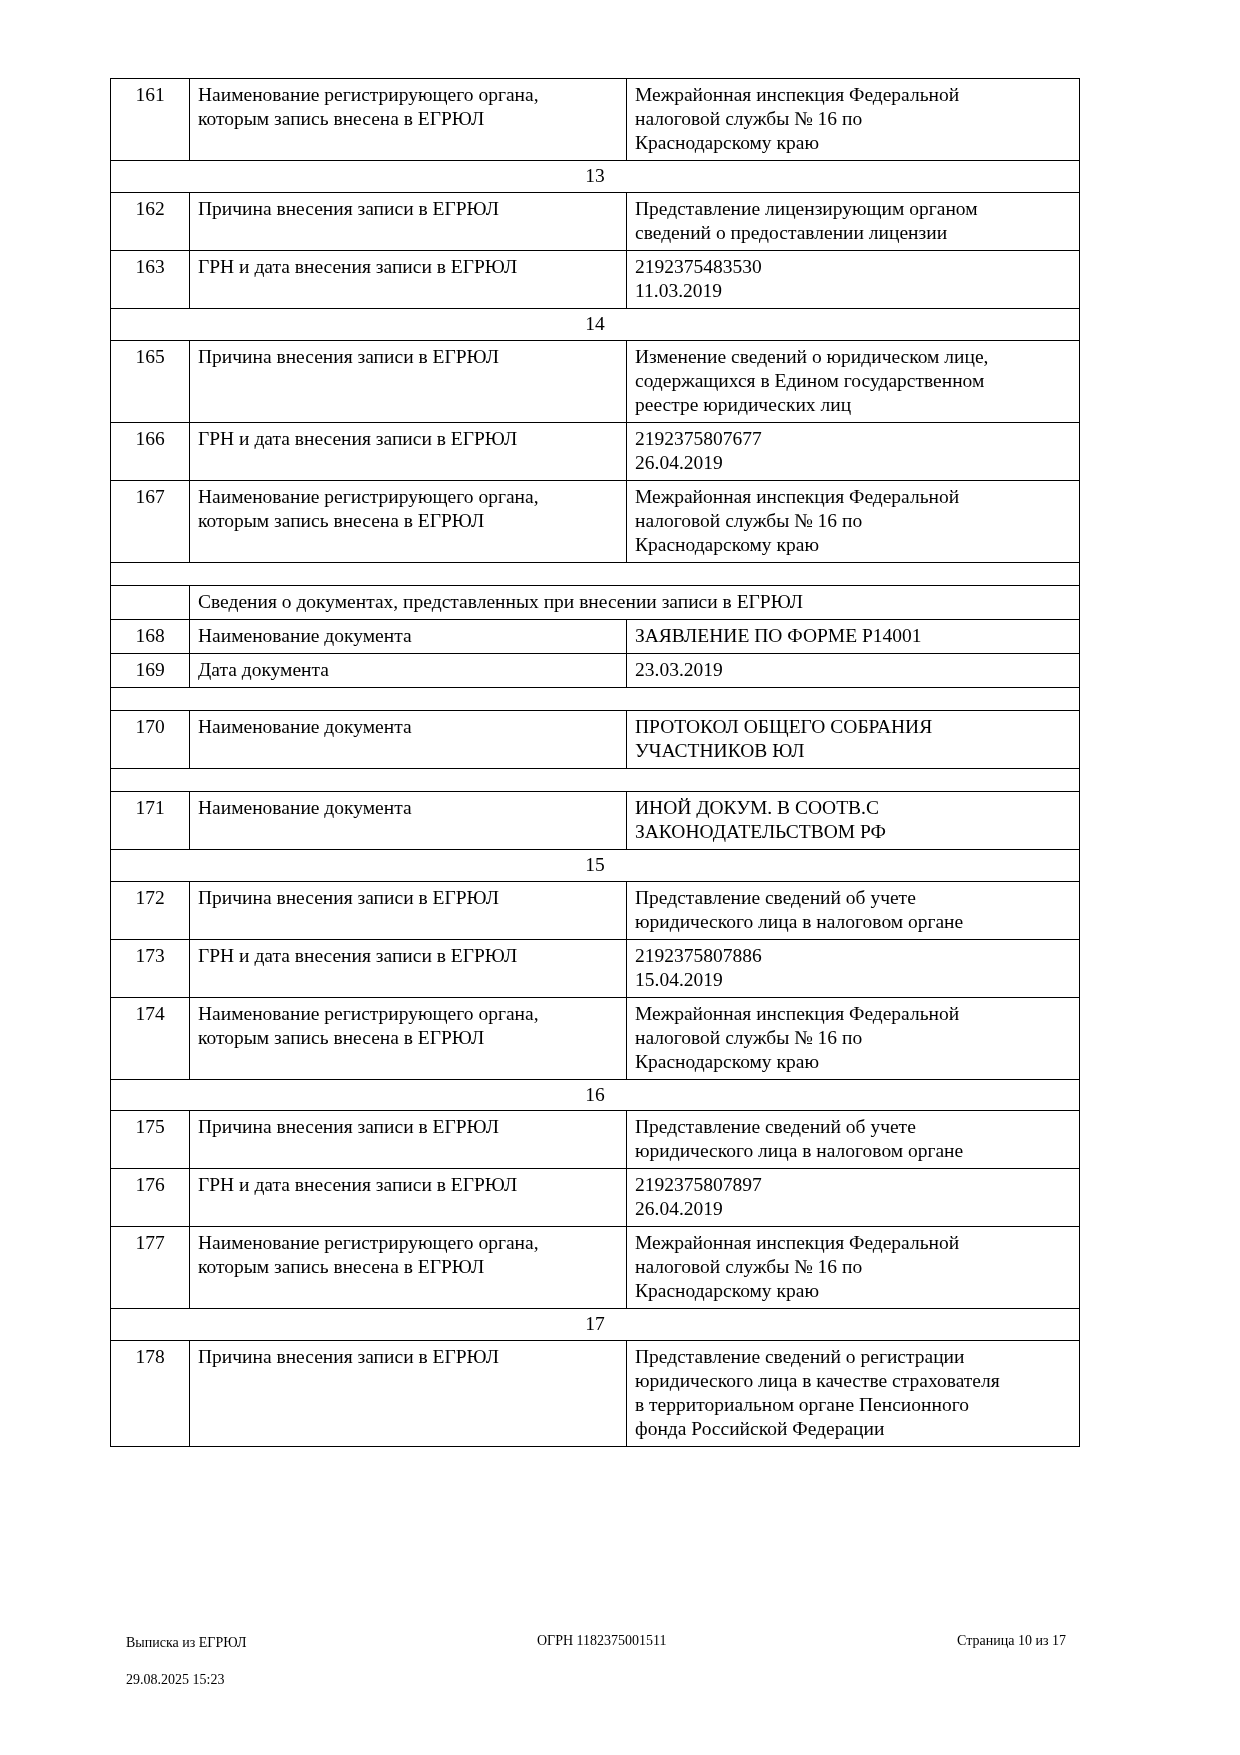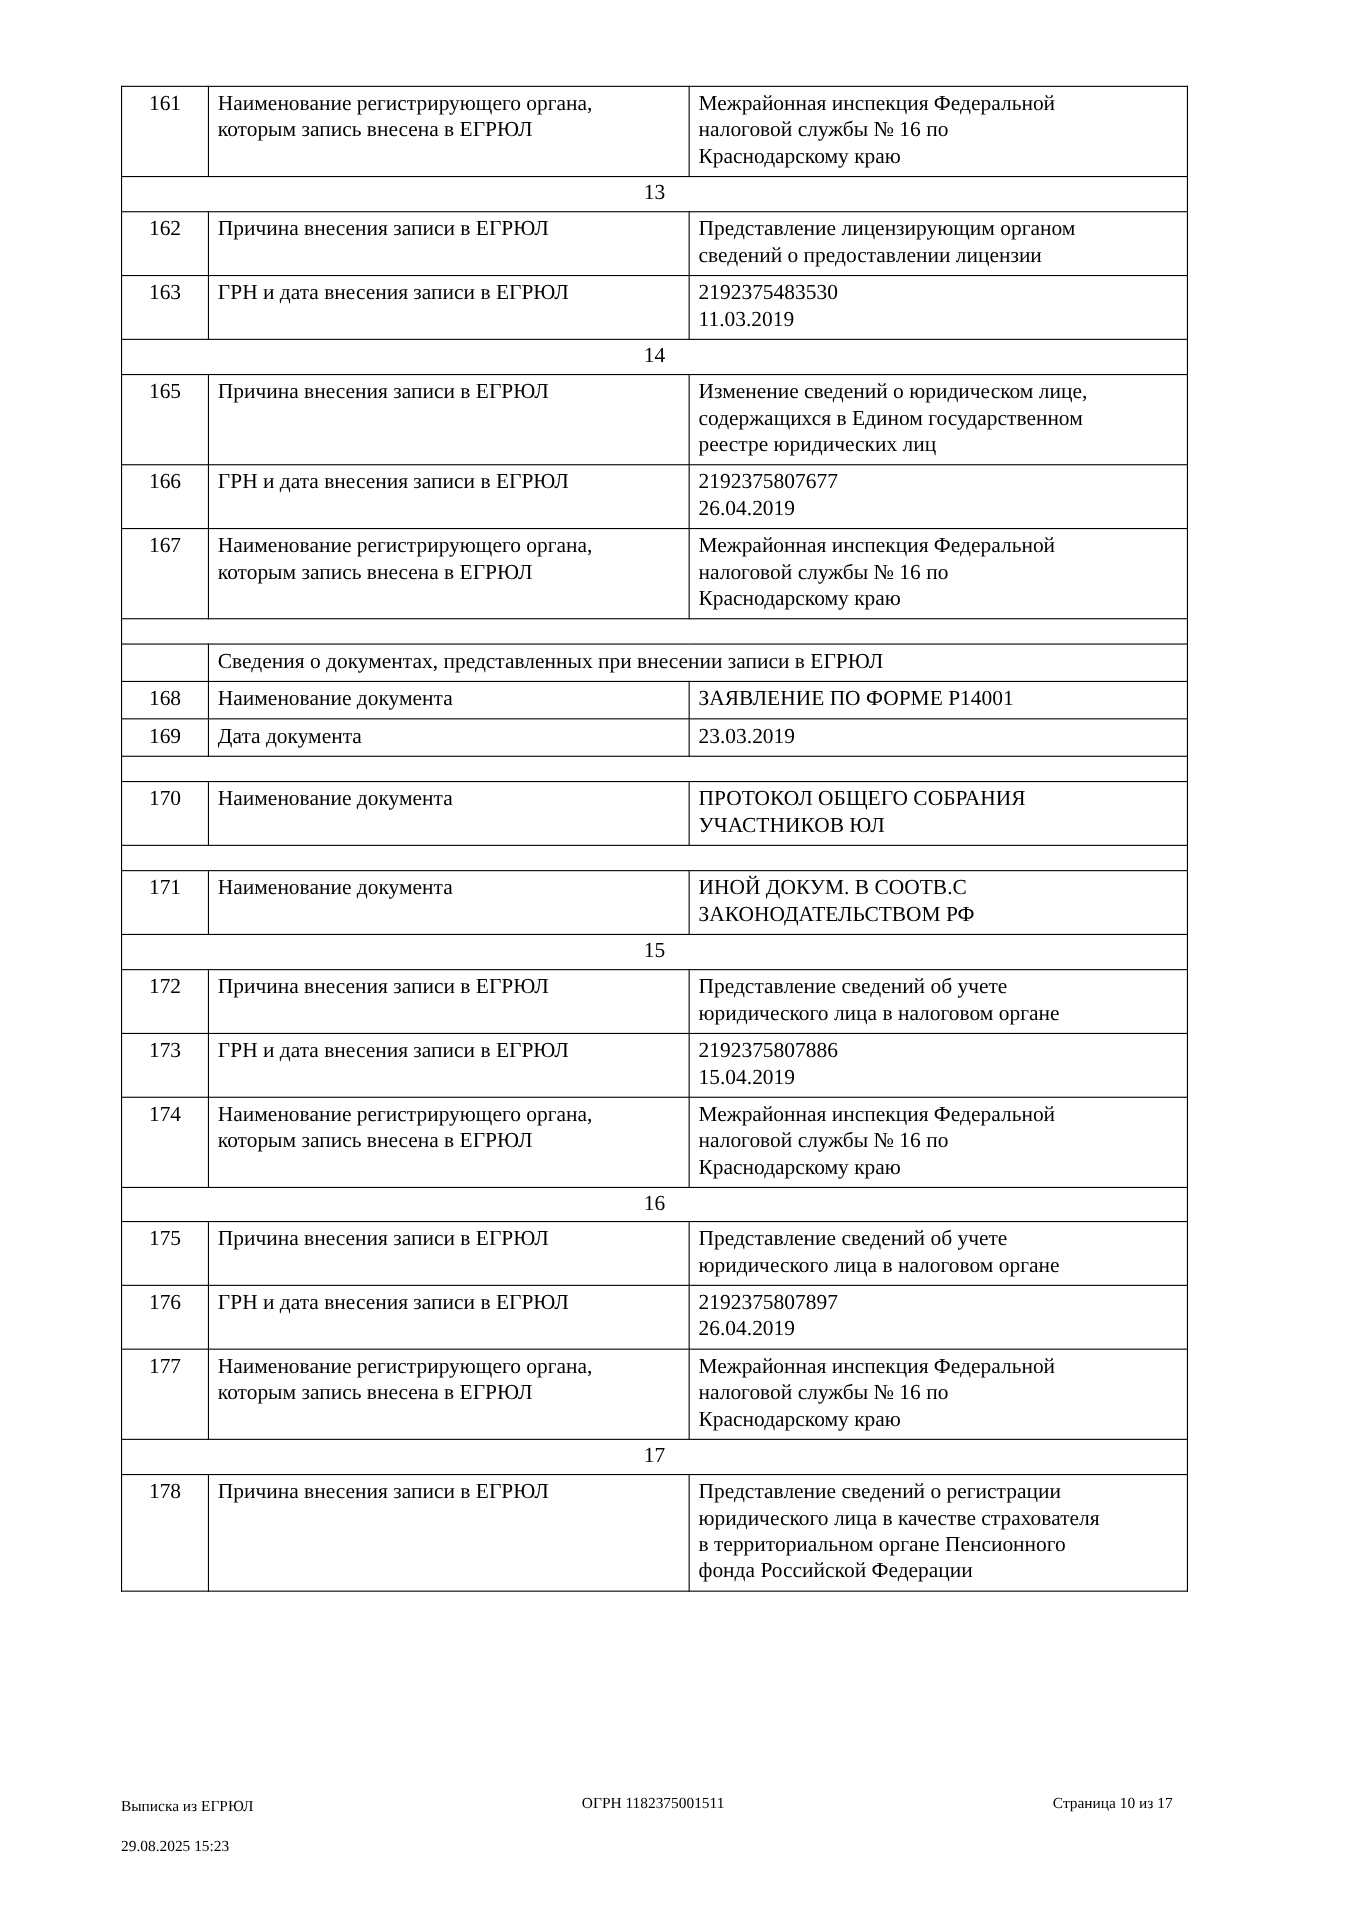--- a/index.html
+++ b/index.html
@@ -54,21 +54,21 @@
   }
   tr.spacer td {
     height: 22px;
     padding: 0;
   }
   tr.subhead td {
     padding: 4px 8px 5px 8px;
   }
   .footer {
     position: absolute;
-    left: 110px;
+    left: 126px;
     right: 110px;
     bottom: 48px;
     font-size: 14px;
     line-height: 1.3;
     font-family: Liberation Serif, serif;
   }
   .footer .row {
     display: flex;
     justify-content: space-between;
     align-items: flex-start;

